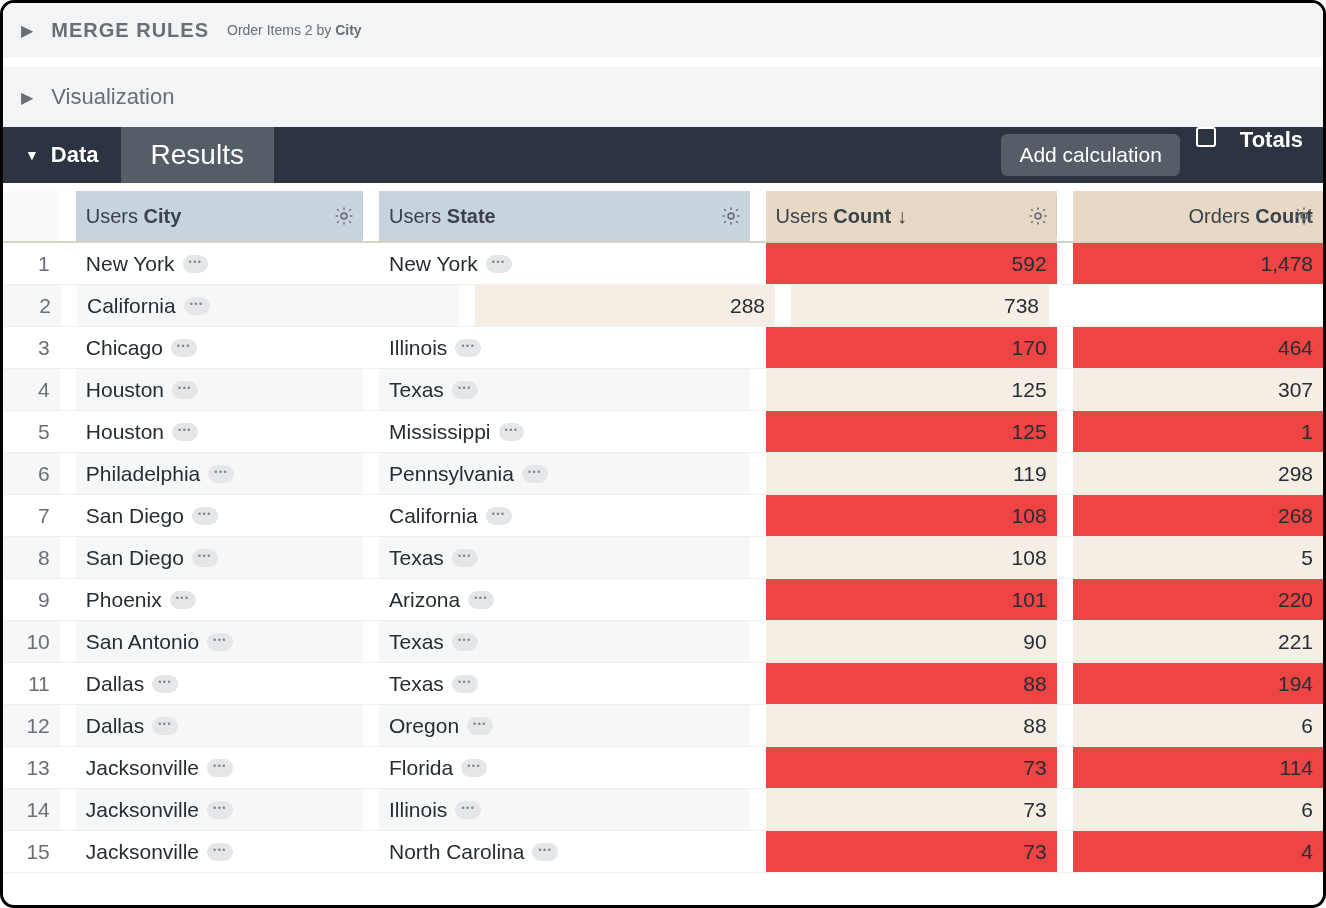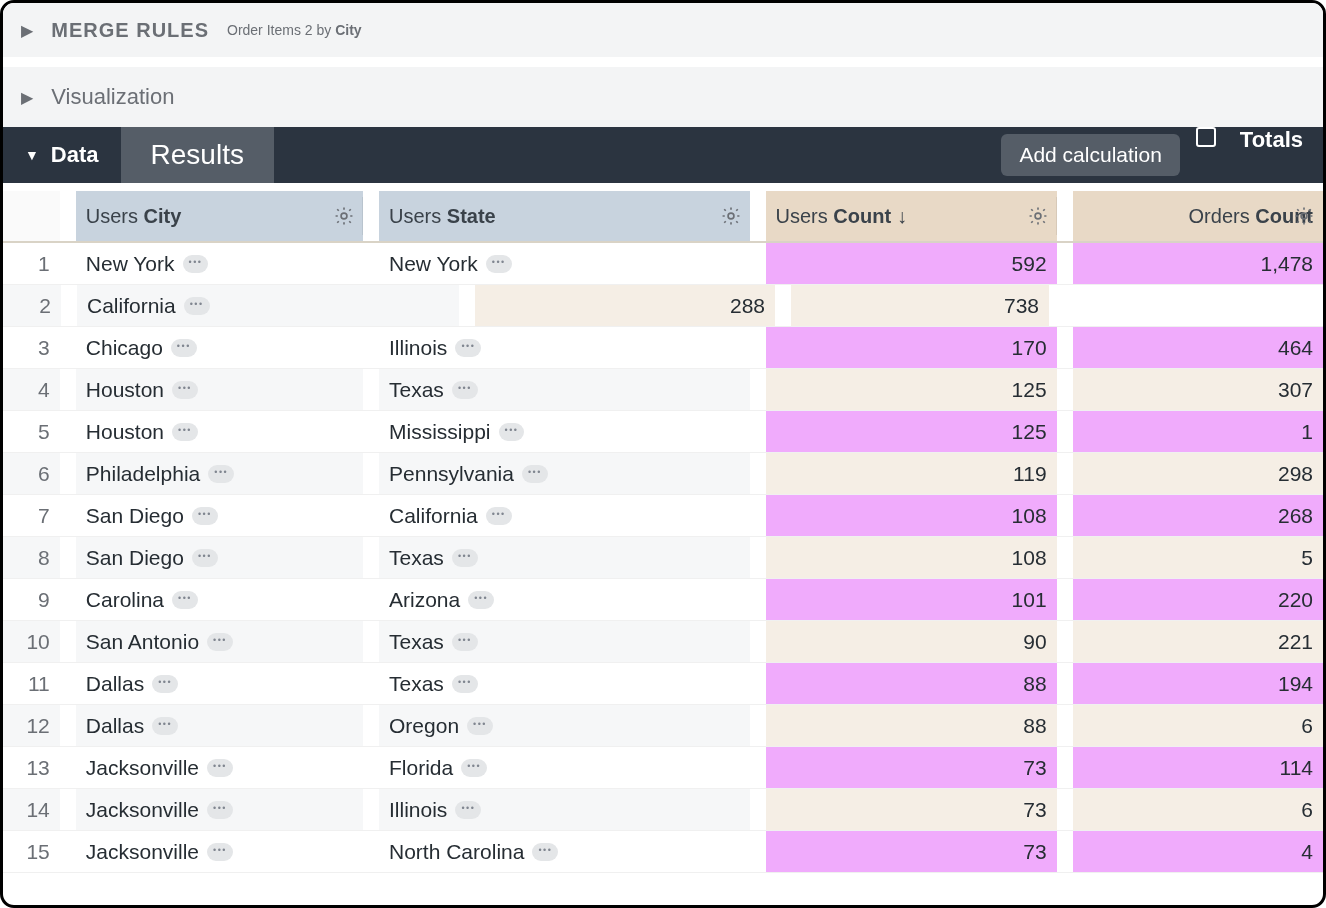--- a/index.html
+++ b/index.html
@@ -40,21 +40,21 @@
   .hd-meas { background: #e8d9c6; }
   .hd-label .light { font-weight: 400; }
   .hd-label .bold  { font-weight: 700; }
   .sort-arrow { margin-left: 6px; font-weight: 700; }
 
   .gear { position: absolute; right: 8px; top: 50%; transform: translateY(-50%); width: 22px; height: 22px; color: #6b6f75; cursor: pointer; }
   .gear svg { width: 22px; height: 22px; display: block; }
 
   .row.body.even .c-num, .row.body.even .c-city, .row.body.even .c-state { background: #fff; }
   .row.body.odd  .c-num, .row.body.odd  .c-city, .row.body.odd  .c-state { background: #f6f7f8; }
-  .row.body.even .c-users, .row.body.even .c-orders { background: #f0abfc; }
+  .row.body.even .c-users, .row.body.even .c-orders { background: #ef4444; }
   .row.body.odd  .c-users, .row.body.odd  .c-orders { background: #f5eee5; }
 
   .pill { display: inline-flex; align-items: center; justify-content: center; background: #e4e6e8; color: #808690; border-radius: 10px; height: 18px; padding: 0 6px; margin-left: 8px; font-size: 14px; letter-spacing: 1px; cursor: pointer; line-height: 1; }
   .pill::before { content: "\2022\2022\2022"; font-size: 9px; letter-spacing: 1.5px; position: relative; top: -1px; }
 
   .divider-v { position: absolute; right: 0; top: 6px; bottom: 6px; width: 1px; background: rgba(0,0,0,0.07); }
 </style>
 </head>
 <body>
 
@@ -236,21 +236,21 @@
           <div class="cell c-state">
             <span>Texas</span>
             <span class="pill"></span>
           </div>
           <div class="cell c-users">108</div>
           <div class="cell c-orders">5</div>
         </div>
         <div class="row body even">
           <div class="cell c-num">9</div>
           <div class="cell c-city">
-            <span>Carolina</span>
+            <span>Phoenix</span>
             <span class="pill"></span>
           </div>
           <div class="cell c-state">
             <span>Arizona</span>
             <span class="pill"></span>
           </div>
           <div class="cell c-users">101</div>
           <div class="cell c-orders">220</div>
         </div>
         <div class="row body odd">

